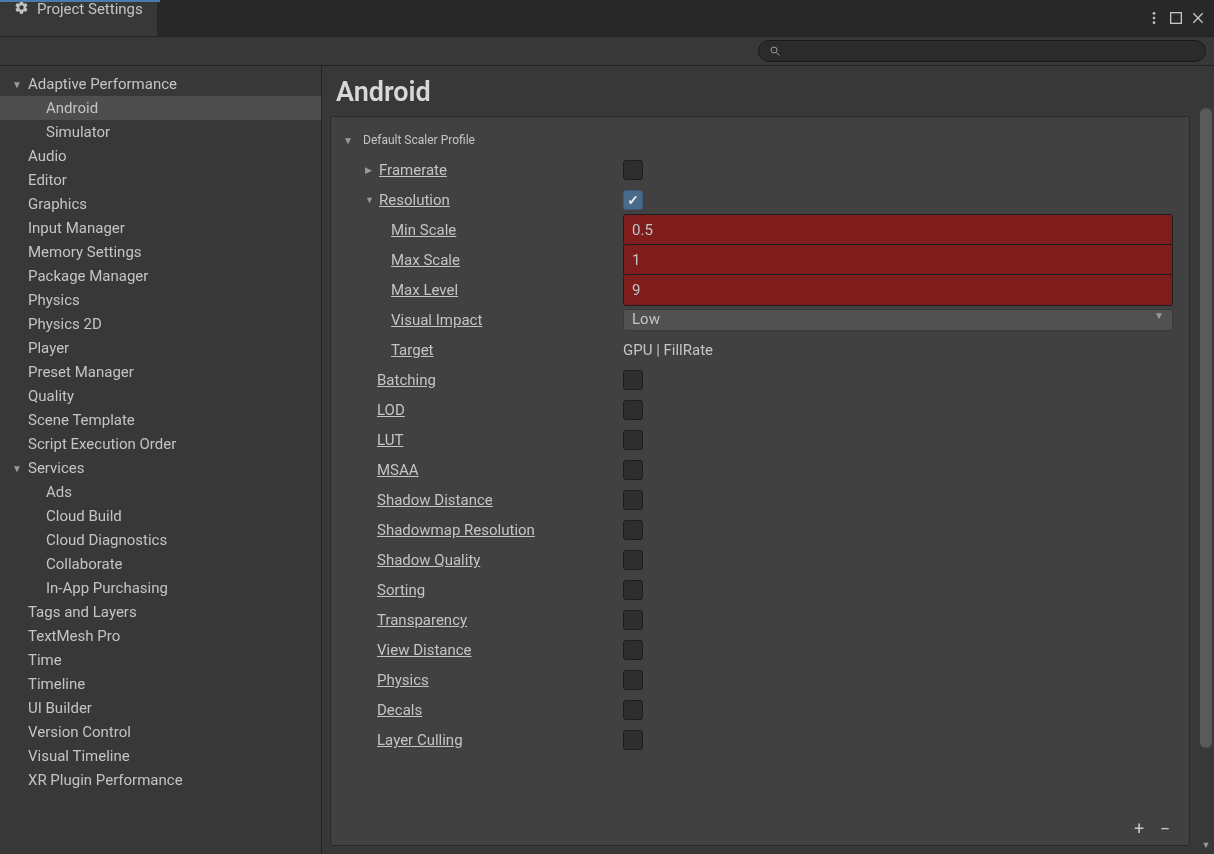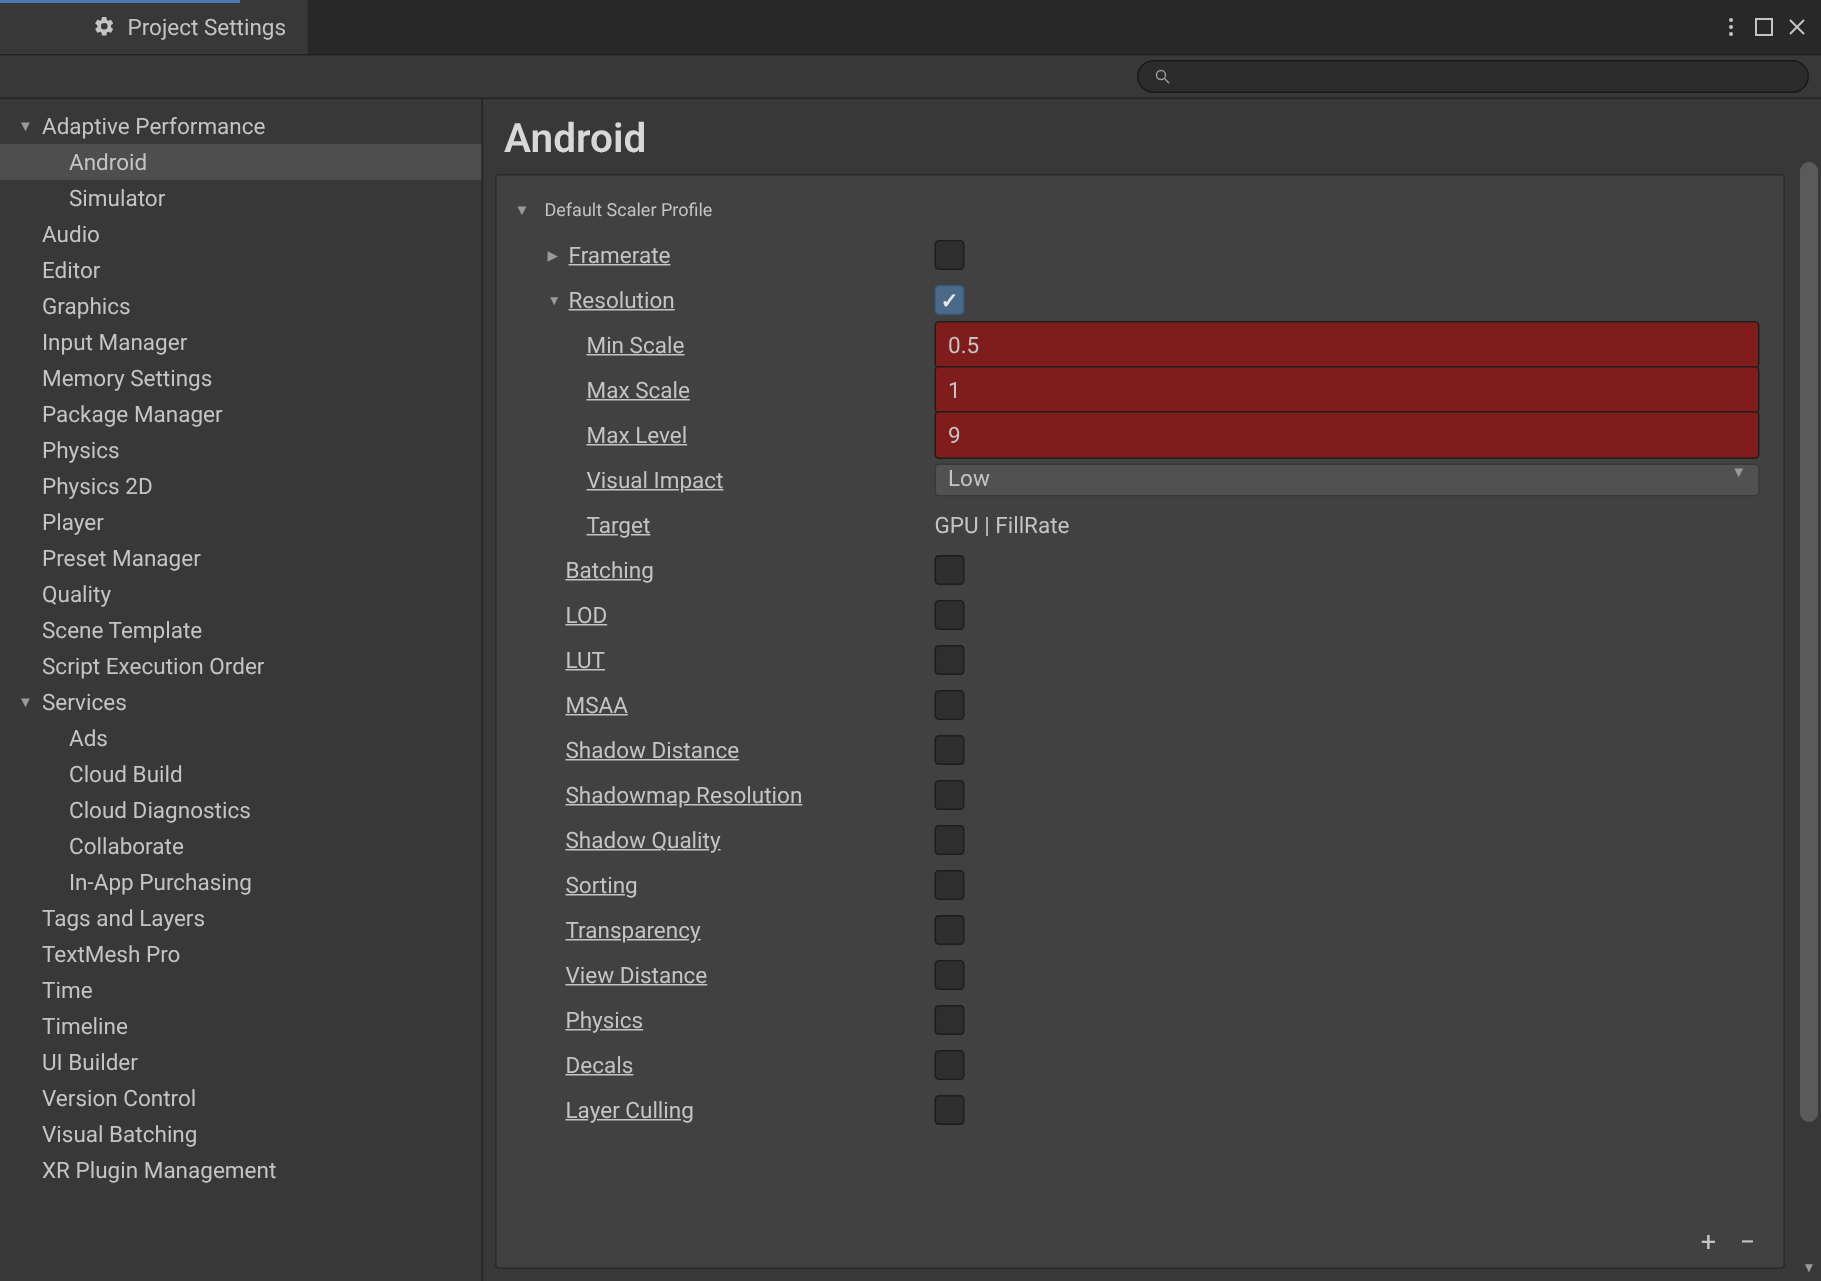--- a/index.html
+++ b/index.html
@@ -20,26 +20,25 @@
   }
 
   
   .titlebar {
     height: 36px;
     display:flex; align-items:center;
     background:#383838;
   }
   .tab {
     height:100%;
-    display:flex; align-items:center;
+    display:flex; align-items:flex-start;
     padding: 0 14px;
     background:#383838;
     border-bottom:1px solid #383838;
     gap:8px;
-    margin-left:48px;
   }
   .tab-rest { flex:1; background:#282828; height:100%; display:flex; align-items:center; justify-content:flex-end; padding-right:8px; gap:6px;}
   .gear-svg { width:15px; height:15px; fill:#c4c4c4; }
   .win-icon { width:16px; height:16px; fill:#c4c4c4; cursor:pointer; }
 
   
   .searchrow {
     height:30px;
     background:#383838;
     border-top:1px solid #232323;
@@ -343,25 +342,25 @@
       <div class="side-item">
         <span class="noarrow"></span>
         <span>UI Builder</span>
       </div>
       <div class="side-item">
         <span class="noarrow"></span>
         <span>Version Control</span>
       </div>
       <div class="side-item">
         <span class="noarrow"></span>
-        <span>Visual Batching</span>
-      </div>
-      <div class="side-item">
-        <span class="noarrow"></span>
-        <span>XR Plugin Management</span>
+        <span>Visual Timeline</span>
+      </div>
+      <div class="side-item">
+        <span class="noarrow"></span>
+        <span>XR Plugin Performance</span>
       </div>
     </div>
 
   <div class="content">
     <div class="content-inner">
       <div class="content-title">Android</div>
       <div class="panel-wrap">
         <div class="panel">
 
           <div class="section-header">

